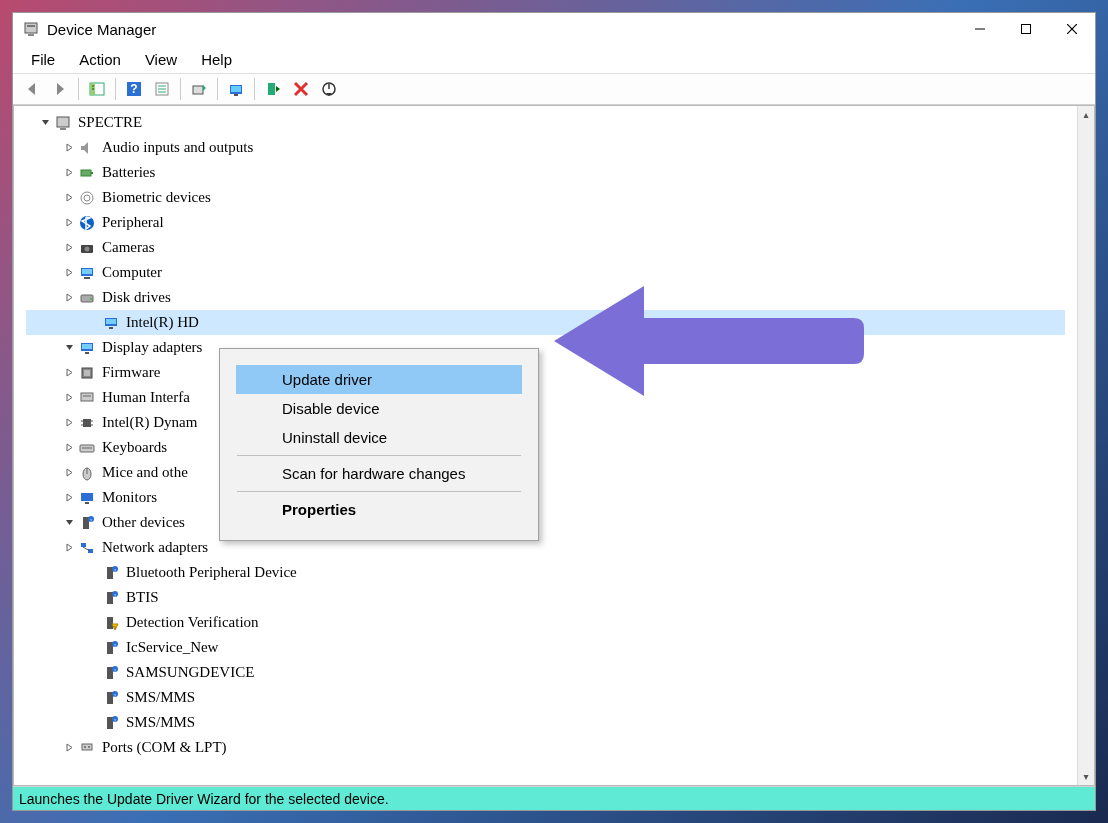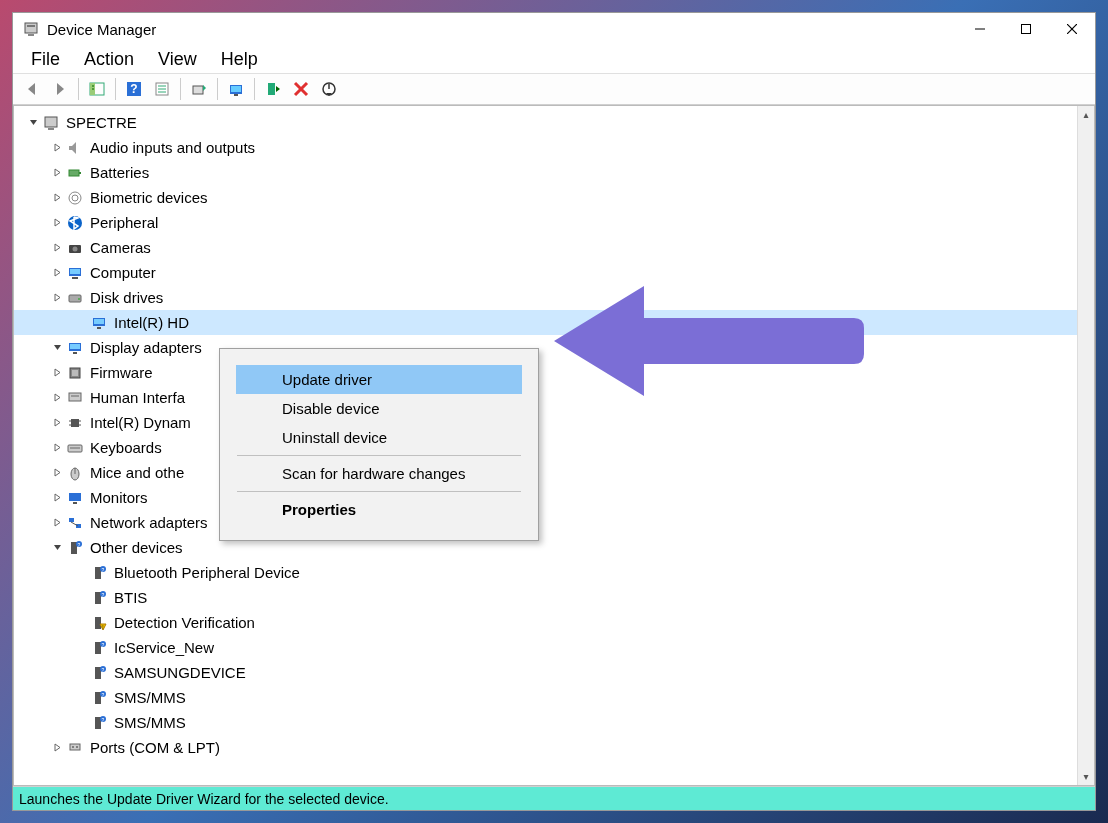--- a/index.html
+++ b/index.html
@@ -6,28 +6,28 @@
   html, body { width: 1108px; height: 823px; font-family: "Segoe UI", Tahoma, sans-serif; font-size: 15px; overflow: hidden; }
   body { background: linear-gradient(135deg, #b94a6e 0%, #3a6fb5 50%, #1a2a50 100%); padding: 12px; }
   .window { width: 100%; height: 100%; background: #fff; border: 1px solid #999; display: flex; flex-direction: column; position: relative; }
   
   .titlebar { height: 32px; display: flex; align-items: center; padding: 0 0 0 10px; background: #fff; }
   .titlebar .appicon { width: 16px; height: 16px; margin-right: 8px; }
   .titlebar .title { flex: 1; font-size: 15px; }
   .titlebar .winbtn { width: 46px; height: 32px; display: flex; align-items: center; justify-content: center; cursor: default; }
   
   .menubar { height: 28px; display: flex; align-items: center; padding: 0 8px; gap: 4px; }
-  .menubar .menuitem { padding: 4px 10px; font-size: 18px; }
+  .menubar .menuitem { padding: 4px 10px; font-size: 15px; }
   
   .toolbar { height: 32px; border-top: 1px solid #e0e0e0; border-bottom: 1px solid #d0d0d0; display: flex; align-items: center; padding: 0 6px; gap: 2px; background: #fdfdfd; }
   .toolbar .tbtn { width: 26px; height: 26px; display: flex; align-items: center; justify-content: center; border: 1px solid transparent; }
   .toolbar .sep { width: 1px; height: 22px; background: #ccc; margin: 0 3px; }
   
   .tree-wrap { flex: 1; border: 1px solid #bbb; margin: 0 0 0 0; display: flex; overflow: hidden; position: relative; }
-  .tree { flex: 1; overflow-y: auto; padding: 4px 0; font-size: 15px; }
+  .tree { flex: 1; overflow-y: auto; padding: 4px 12px; font-size: 15px; font-family: Liberation Serif, serif; }
   .row { display: flex; align-items: center; height: 25px; white-space: nowrap; }
   .row .expander { width: 14px; height: 14px; display: inline-flex; align-items: center; justify-content: center; margin-right: 2px; color: #666; font-size: 11px; cursor: default; }
   .row .nodeicon { width: 18px; height: 18px; margin-right: 6px; display: inline-flex; align-items: center; justify-content: center; }
   .row .label { }
   .row.selected { background: #cde8ff; }
   .row.selected .label { }
   .indent { display: inline-block; }
   
   .ctx { position: absolute; background: #f2f2f2; border: 1px solid #a0a0a0; box-shadow: 3px 3px 6px rgba(0,0,0,0.25); padding: 16px; font-size: 15px; z-index: 50; }
   .ctx .ctxitem { padding: 6px 50px 6px 46px; cursor: default; }
@@ -395,47 +395,47 @@
               <rect x="2" y="3" width="12" height="8" fill="#2a6fd6"></rect>
               <rect x="6" y="12" width="4" height="2" fill="#555"></rect>
             </svg>
           </span>
           <span class="label">Monitors</span>
         </div>
         <div class="row">
           <span class="indent" style="width: 36px;"></span>
           <span class="expander">
             <svg width="9" height="9">
+              <path d="M1 2 L8 2 L4.5 7 Z" fill="#444"></path>
+            </svg>
+          </span>
+          <span class="nodeicon">
+            <svg width="16" height="16">
+              <rect x="4" y="2" width="6" height="12" fill="#555"></rect>
+              <circle cx="12" cy="4" r="3" fill="#2a6fd6"></circle>
+              <text x="12" y="6.5" font-size="5" fill="#fff" text-anchor="middle">?</text>
+            </svg>
+          </span>
+          <span class="label">Other devices</span>
+        </div>
+        <div class="row">
+          <span class="indent" style="width: 36px;"></span>
+          <span class="expander">
+            <svg width="9" height="9">
               <path d="M2 1 L7 4.5 L2 8 Z" fill="none" stroke="#666"></path>
             </svg>
           </span>
           <span class="nodeicon">
             <svg width="16" height="16">
               <rect x="2" y="3" width="5" height="4" fill="#2a6fd6"></rect>
               <rect x="9" y="9" width="5" height="4" fill="#2a6fd6"></rect>
               <line x1="4" y1="7" x2="11" y2="11" stroke="#555"></line>
             </svg>
           </span>
           <span class="label">Network adapters</span>
-        </div>
-        <div class="row">
-          <span class="indent" style="width: 36px;"></span>
-          <span class="expander">
-            <svg width="9" height="9">
-              <path d="M1 2 L8 2 L4.5 7 Z" fill="#444"></path>
-            </svg>
-          </span>
-          <span class="nodeicon">
-            <svg width="16" height="16">
-              <rect x="4" y="2" width="6" height="12" fill="#555"></rect>
-              <circle cx="12" cy="4" r="3" fill="#2a6fd6"></circle>
-              <text x="12" y="6.5" font-size="5" fill="#fff" text-anchor="middle">?</text>
-            </svg>
-          </span>
-          <span class="label">Other devices</span>
         </div>
         <div class="row">
           <span class="indent" style="width: 60px;"></span>
           <span class="expander"></span>
           <span class="nodeicon">
             <svg width="16" height="16">
               <rect x="4" y="2" width="6" height="12" fill="#555"></rect>
               <circle cx="12" cy="4" r="3" fill="#2a6fd6"></circle>
               <text x="12" y="6.5" font-size="5" fill="#fff" text-anchor="middle">?</text>
             </svg>

